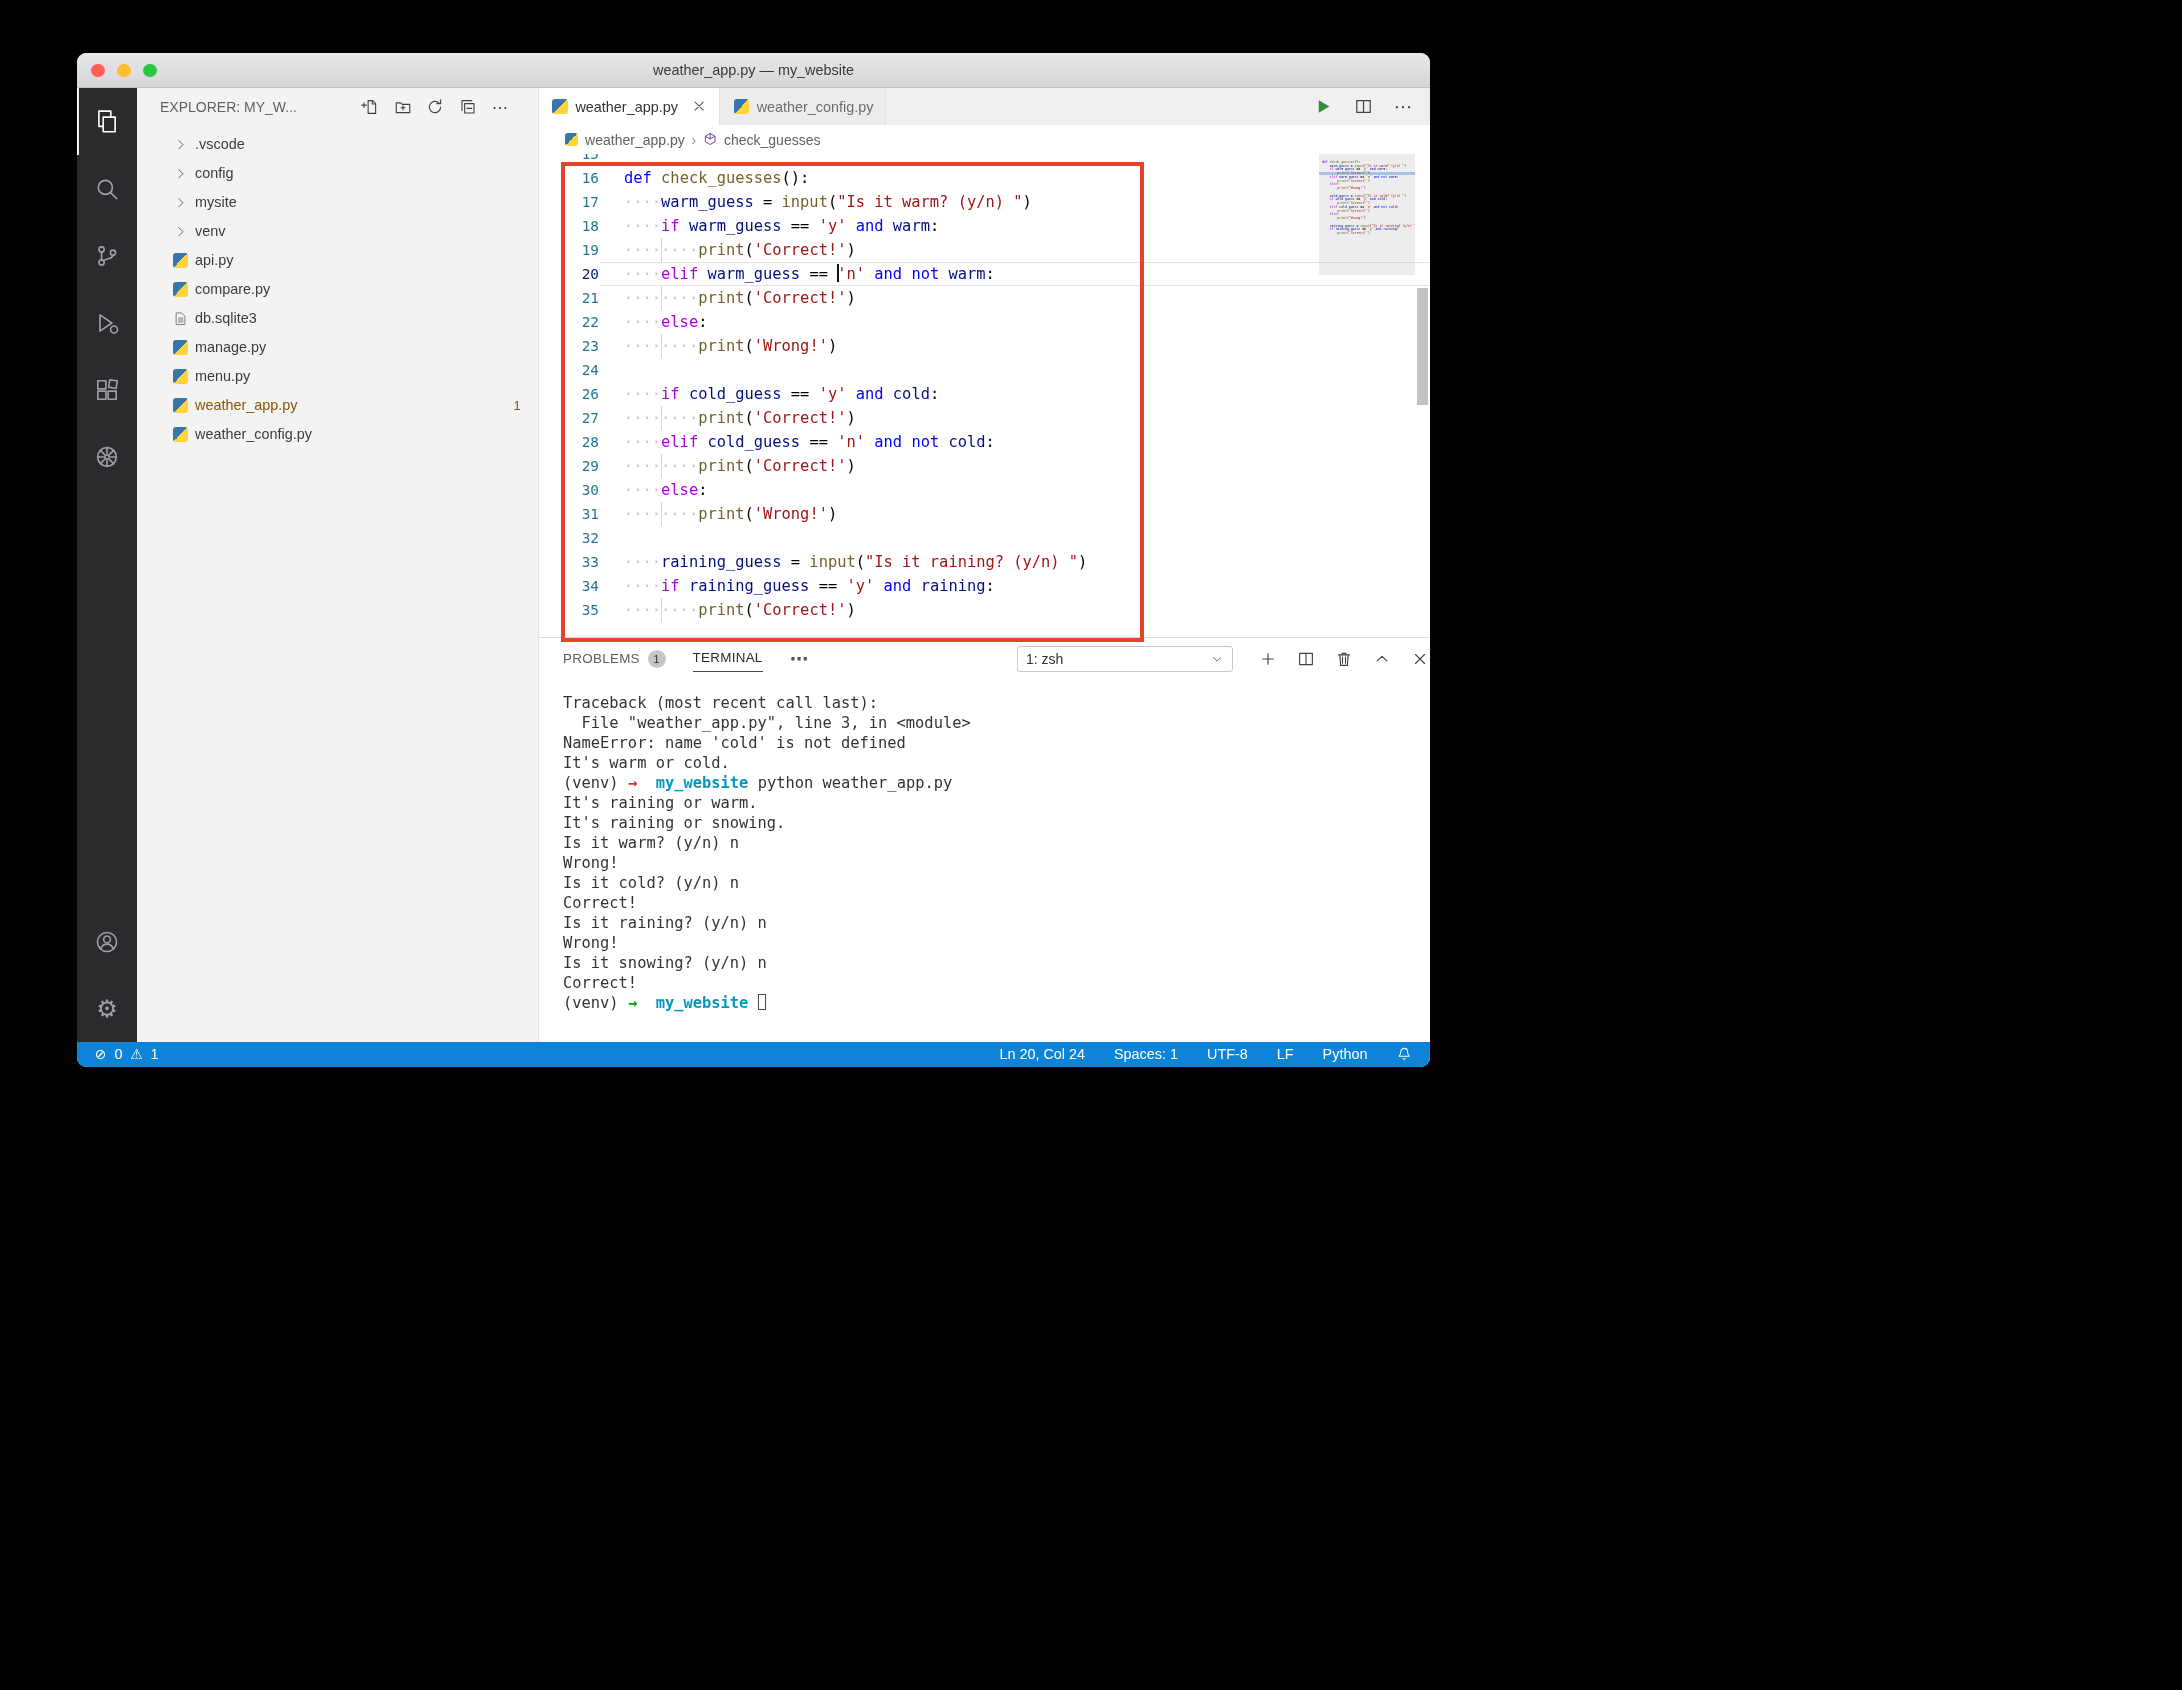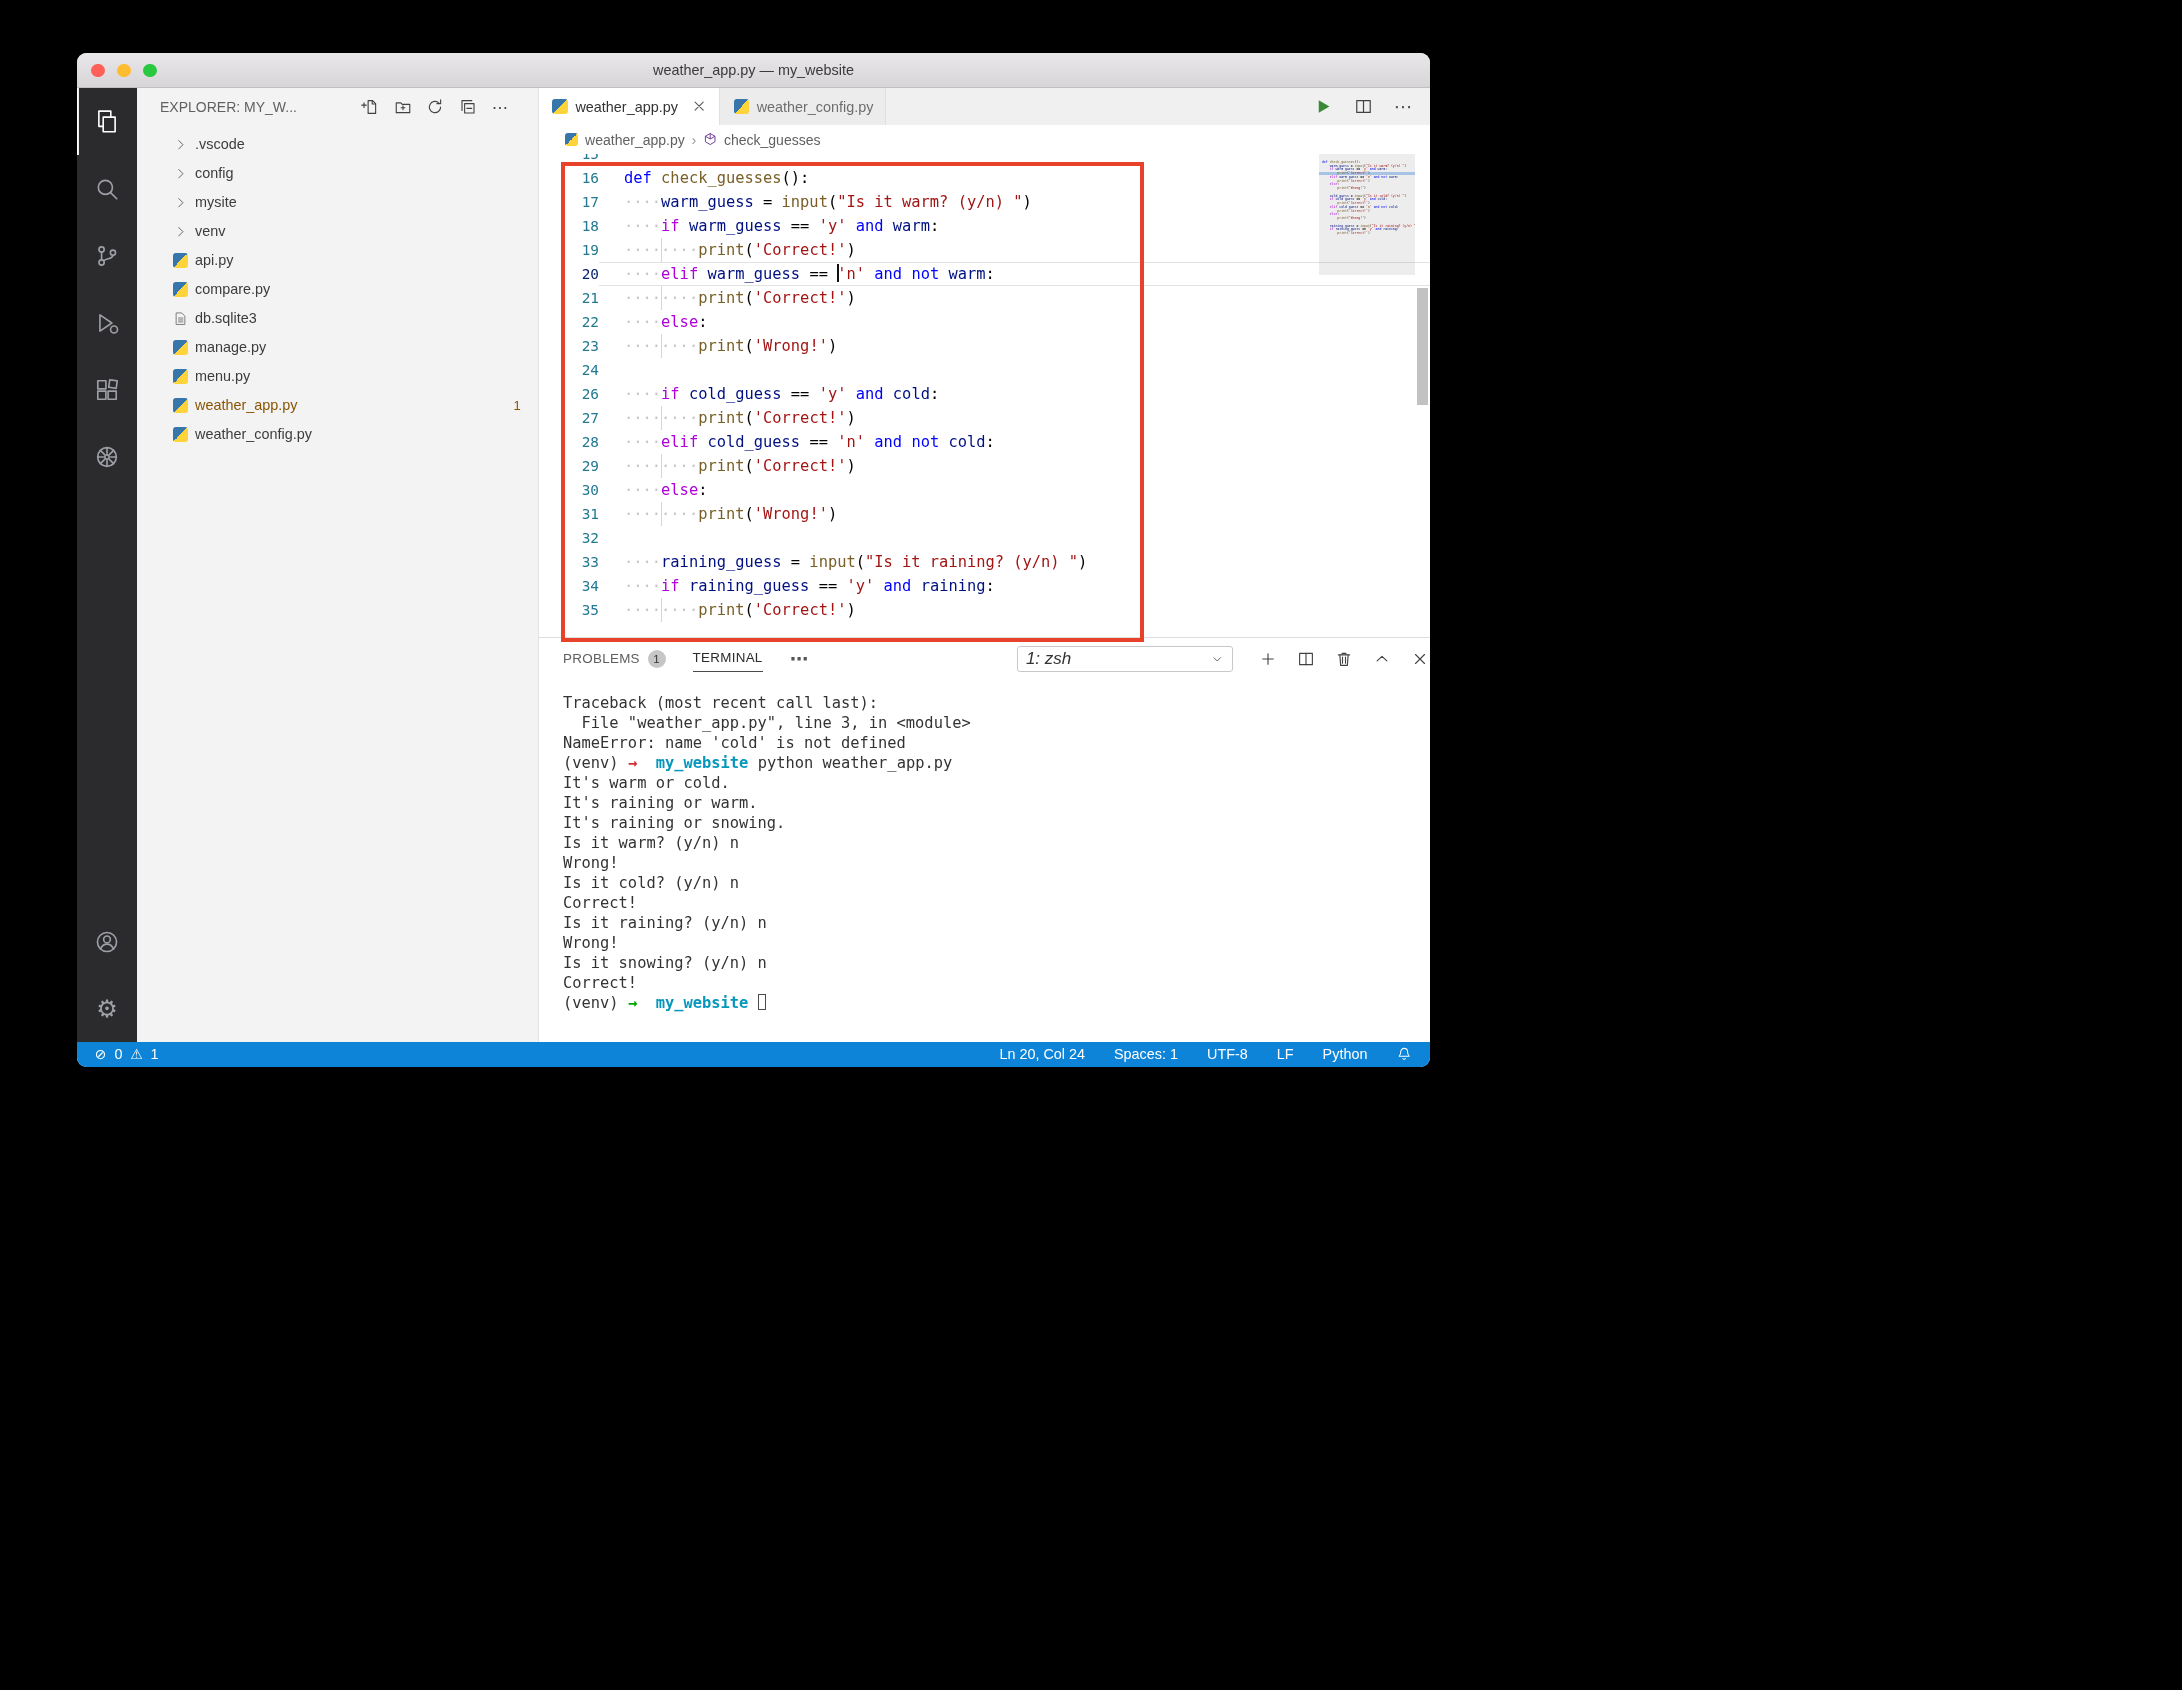--- a/index.html
+++ b/index.html
@@ -93,21 +93,21 @@
   .panel { flex:1; border-top:1px solid #dedede; display:flex; flex-direction:column; background:#fff; min-height:0; }
   .panel-tabs { height:42px; display:flex; align-items:center; gap:27px; padding:0 1px 0 24px; font-size:13.4px; color:#424242; }
   .panel-tab { display:flex; align-items:center; height:100%; }
   .panel-tab > span.pt-label { padding:3.8px 0 5.8px; color:rgba(66,66,66,.85); letter-spacing:0.3px; }
   .panel-tab.active > span.pt-label { color:#2b2b2b; border-bottom:1.4px solid #4a4a4a; }
   .badge { margin-left:7.7px; width:18px; height:18px; border-radius:50%; background:#c6c6c6; color:#333;
            font-size:11.5px; display:inline-flex; align-items:center; justify-content:center; }
   .pt-more { font-size:18px; font-weight:bold; color:#555; }
   .panel-right { margin-left:auto; display:flex; align-items:center; gap:20px; color:#424242; }
   .term-select { display:flex; align-items:center; width:216px; height:26px; border:1px solid #c8c8c8; border-radius:2.9px;
-                 background:#fff; padding:0 7.7px; font-size:17px; color:#333; margin-right:5.8px;font-style:italic; }
+                 background:#fff; padding:0 7.7px; font-size:14px; color:#333; margin-right:5.8px; }
   .term-select .icon { margin-left:auto; width:14.4px; height:14.4px; color:#555; }
   .panel-right .pi { width:18px; height:18px; }
   .terminal { flex:1; padding:12.5px 0 0 24px; overflow:hidden;
               font-family:"DejaVu Sans Mono","Liberation Mono",monospace; font-size:15.4px; color:#333; }
   .t-line { height:20px; line-height:20px; white-space:pre; }
   .tt-t { color:#333; }
   .tt-red { color:#cd3131; font-weight:bold; }
   .tt-green { color:#00a600; font-weight:bold; }
   .tt-dir { color:#0598bc; font-weight:bold; }
   .t-cursor { display:inline-block; width:8.6px; height:16.3px; border:1.4px solid #4a4a4a; vertical-align:-2.9px; }
@@ -457,22 +457,22 @@
                 <svg viewBox="0 0 24 24" fill="none" stroke="currentColor" stroke-width="1.5" stroke-linecap="round" stroke-linejoin="round">
                   <path d="M6 6l12 12M18 6L6 18"></path>
                 </svg>
               </span>
           </div>
         </div>
         <div class="terminal mono">
             <div class="t-line"><span class="tt-t">Traceback (most recent call last):</span></div>
             <div class="t-line"><span class="tt-t">  File "weather_app.py", line 3, in &lt;module&gt;</span></div>
             <div class="t-line"><span class="tt-t">NameError: name 'cold' is not defined</span></div>
+            <div class="t-line"><span class="tt-t">It's warm or cold.</span></div>
             <div class="t-line"><span class="tt-t">(venv) </span><span class="tt-red">→</span><span class="tt-t">  </span><span class="tt-dir">my_website</span><span class="tt-t"> python weather_app.py</span></div>
-            <div class="t-line"><span class="tt-t">It's warm or cold.</span></div>
             <div class="t-line"><span class="tt-t">It's raining or warm.</span></div>
             <div class="t-line"><span class="tt-t">It's raining or snowing.</span></div>
             <div class="t-line"><span class="tt-t">Is it warm? (y/n) n</span></div>
             <div class="t-line"><span class="tt-t">Wrong!</span></div>
             <div class="t-line"><span class="tt-t">Is it cold? (y/n) n</span></div>
             <div class="t-line"><span class="tt-t">Correct!</span></div>
             <div class="t-line"><span class="tt-t">Is it raining? (y/n) n</span></div>
             <div class="t-line"><span class="tt-t">Wrong!</span></div>
             <div class="t-line"><span class="tt-t">Is it snowing? (y/n) n</span></div>
             <div class="t-line"><span class="tt-t">Correct!</span></div>

